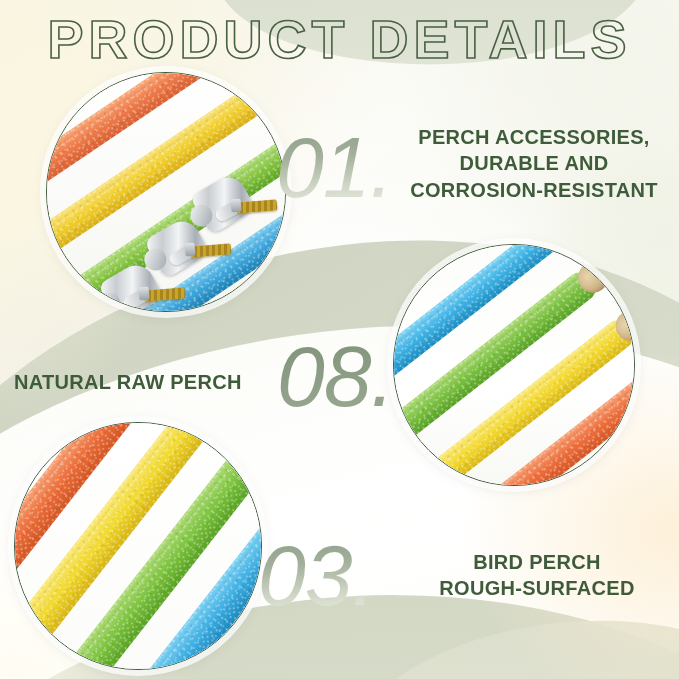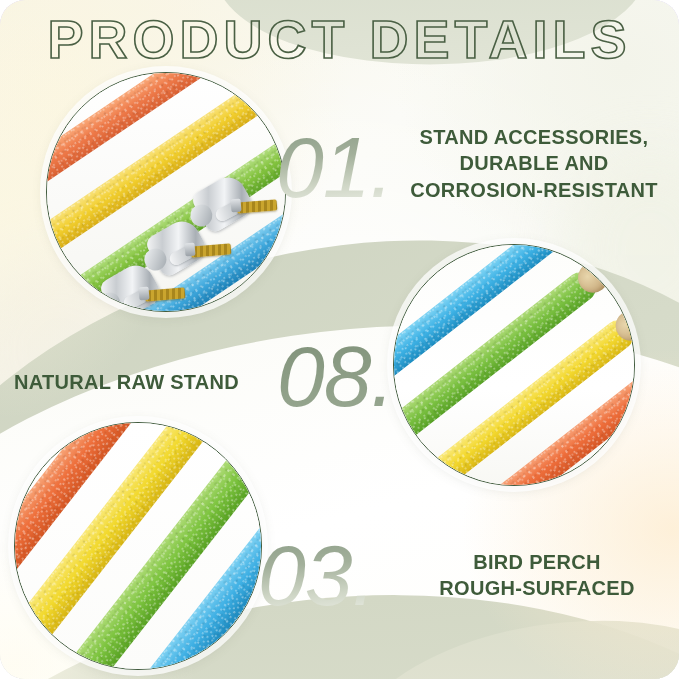--- a/index.html
+++ b/index.html
@@ -8,21 +8,20 @@
     padding: 0;
     background: #ffffff;
   }
   #page {
     position: relative;
     width: 679px;
     height: 679px;
     overflow: hidden;
     font-family: "Liberation Sans", sans-serif;
     background: #c4b5fd;
-    border-radius: 25px;
   }
 
   
   .bg-base {
     position: absolute;
     inset: 0;
     background:
       radial-gradient(ellipse 420px 380px at 8% 14%,  #fbf6e2 0%, rgba(251,246,226,0) 70%),
       radial-gradient(ellipse 380px 330px at 97% 92%, #fdf2e0 0%, rgba(253,242,224,0) 68%),
       radial-gradient(ellipse 330px 300px at 92% 10%, #f3f4ea 0%, rgba(243,244,234,0) 70%),
@@ -338,27 +337,27 @@
           </div>
       </div>
     </div>
   </div>
 
   <div class="numeral" id="numeral-1">01.</div>
   <div class="numeral" id="numeral-2">08.</div>
   <div class="numeral" id="numeral-3">03.</div>
 
   <div class="caption" id="caption-1">
-    <div>STAND ACCESSORIES,</div>
+    <div>PERCH ACCESSORIES,</div>
     <div>DURABLE AND</div>
     <div>CORROSION-RESISTANT</div>
   </div>
 
   <div class="caption" id="caption-2">
-    <div>NATURAL RAW STAND</div>
+    <div>NATURAL RAW PERCH</div>
   </div>
 
   <div class="caption" id="caption-3">
     <div>BIRD PERCH</div>
     <div>ROUGH-SURFACED</div>
   </div>
 
 </div>
 
 </body></html>

